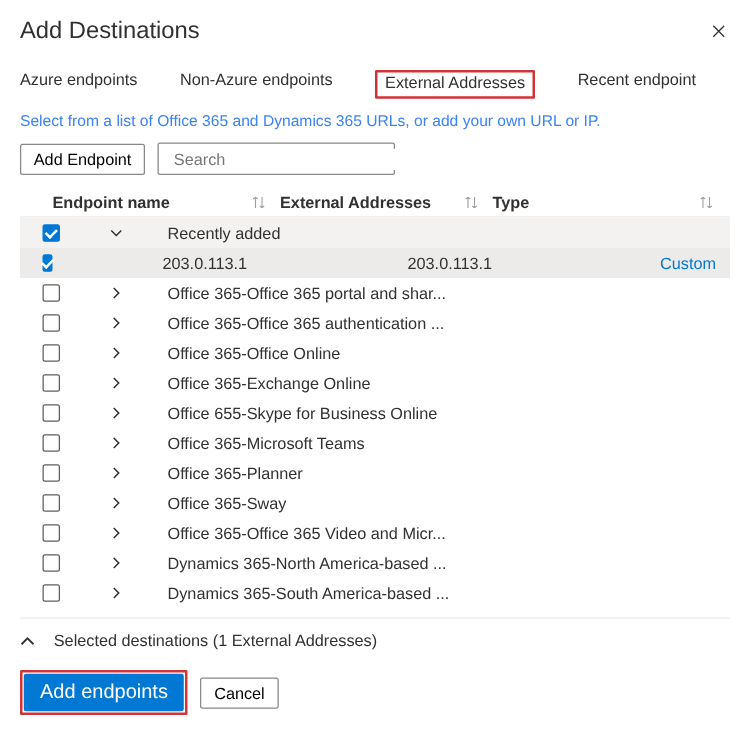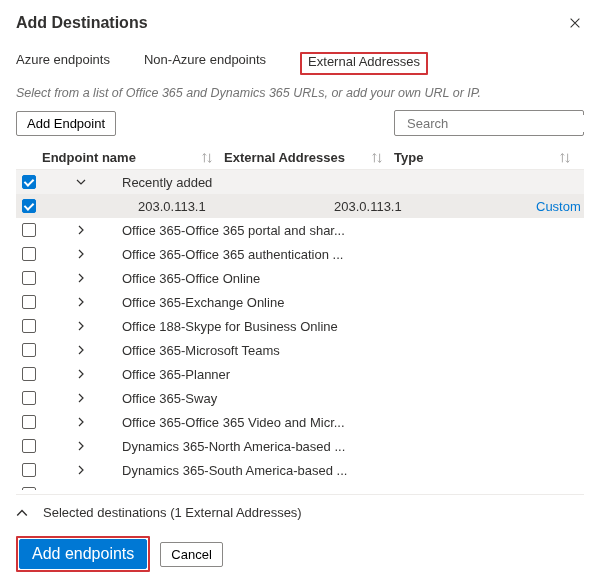--- a/index.html
+++ b/index.html
@@ -1,39 +1,39 @@
 <!DOCTYPE html>
 <html><head>
 <meta charset="utf-8">
 <style>
   * { box-sizing: border-box; }
   html, body { margin: 0; padding: 0; font-family: "Segoe UI", Arial, sans-serif; font-size: 13px; color: #323130; background: #fff; }
   .panel { width: 600px; height: 584px; position: relative; display: flex; flex-direction: column; padding: 14px 16px 12px 16px; }
   .header-row { display: flex; align-items: center; justify-content: space-between; }
-  .title { font-size: 16px; font-weight: 700; }
+  .title { font-size: 19px; font-weight: 400; }
   .close-x { width: 18px; height: 18px; cursor: pointer; display:flex; align-items:center; justify-content:center; }
   .tabs { display: flex; gap: 34px; margin-top: 20px; border-bottom: 1px solid transparent; }
   .tab { font-size: 13px; color: #323130; padding-bottom: 6px; cursor: pointer; }
   .tab.active { border-bottom: 2px solid #0078d4; }
   .tab.highlighted { border: 2px solid #d13438; padding: 0 6px 4px 6px; border-radius: 1px; }
-  .desc { margin-top: 10px; font-size: 12.5px; color: #737373; font-style: italic; }
-  .toolbar-row { display: flex; justify-content: space-between; align-items: center; margin-top: 10px; gap: 10px; }
+  .desc { margin-top: 10px; font-size: 12.5px; color: #3b82f6; }
+  .toolbar-row { display: flex; justify-content: flex-start; align-items: center; margin-top: 10px; gap: 10px; }
   .btn { background: #fff; border: 1px solid #8a8886; border-radius: 2px; padding: 4px 10px; font-size: 13px; cursor: pointer; }
   .search-wrap { display: flex; align-items: center; border: 1px solid #8a8886; border-radius: 2px; padding: 2px 6px; width: 190px; height: 26px; }
   .search-wrap input { border: none; outline: none; flex: 1; font-size: 13px; }
   .search-wrap .icon { width:14px; height:14px; margin-right:4px; opacity:.7; }
   .columns { display: flex; align-items: center; margin-top: 10px; padding: 4px 0; font-size: 13px; font-weight: 600; }
   .col-check { width: 26px; }
   .col-name { flex: 0 0 182px; display:flex; align-items:center; justify-content:space-between; padding-right:10px;}
   .col-ext  { flex: 0 0 170px; display:flex; align-items:center; justify-content:space-between; padding-right:10px;}
   .col-type { flex: 1; display:flex; align-items:center; justify-content:space-between; padding-right:12px;}
   .sort-icon { width:14px; height:14px; opacity:.6; }
   .list-wrap { position: relative; flex: 1; overflow: hidden; border-top: 1px solid #edebe9; }
   .list { position:absolute; inset:0; overflow-y: scroll; }
-  .row { display: flex; align-items: center; min-height: 24px; padding: 2px 0; gap: 32px; }
+  .row { display: flex; align-items: center; min-height: 24px; padding: 2px 12px; gap: 32px; }
   .row.group { background: #f3f2f1; }
   .row.selected { background: #edebe9; }
   .chk { width: 14px; height: 14px; border: 1px solid #605e5c; border-radius: 2px; margin: 0 6px; display:flex; align-items:center; justify-content:center; background:#fff; cursor:pointer;}
   .chk.checked { background: #0078d4; border-color:#0078d4; }
   .chk.checked::after { content:""; width:4px; height:7px; border:solid #fff; border-width:0 2px 2px 0; transform: rotate(45deg); margin-top:-2px;}
   .expand { width: 14px; height: 14px; margin-right: 2px; display:flex; align-items:center; justify-content:center; cursor:pointer;}
   .expand svg { width:10px; height:10px; }
   .cell-name { flex: 0 0 182px; white-space: nowrap; overflow: hidden; text-overflow: ellipsis; padding-right:10px; display:flex; align-items:center; }
   .cell-ext  { flex: 0 0 170px; white-space: nowrap; overflow: hidden; text-overflow: ellipsis; }
   .cell-type { flex: 1; color: #0078d4; }
@@ -57,20 +57,21 @@
       <svg viewBox="0 0 16 16" width="14" height="14">
           <path d="M3 3l10 10M13 3L3 13" stroke="#323130" stroke-width="1.2" fill="none"></path>
         </svg>
     </div>
   </div>
 
   <div class="tabs">
     <div class="tab">Azure endpoints</div>
     <div class="tab">Non-Azure endpoints</div>
     <div class="tab active highlighted">External Addresses</div>
+    <div class="tab">Recent endpoint</div>
   </div>
 
   <div class="desc">Select from a list of Office 365 and Dynamics 365 URLs, or add your own URL or IP.</div>
 
   <div class="toolbar-row">
     <button class="btn">Add Endpoint</button>
     <div class="search-wrap">
       <svg class="icon" viewBox="0 0 16 16">
           <circle cx="7" cy="7" r="5" stroke="#605e5c" stroke-width="1.2" fill="none"></circle>
           <path d="M11 11l3 3" stroke="#605e5c" stroke-width="1.2"></path>
@@ -171,21 +172,21 @@
           </div>
       </div>
       <div class="row">
         <div class="chk"></div>
         <div class="expand">
             <svg viewBox="0 0 10 10">
               <path d="M3 1l4 4-4 4" stroke="#323130" stroke-width="1.2" fill="none"></path>
             </svg>
           </div>
         <div class="cell-name" style="flex:1">
-            <span>Office 188-Skype for Business Online</span>
+            <span>Office 655-Skype for Business Online</span>
           </div>
       </div>
       <div class="row">
         <div class="chk"></div>
         <div class="expand">
             <svg viewBox="0 0 10 10">
               <path d="M3 1l4 4-4 4" stroke="#323130" stroke-width="1.2" fill="none"></path>
             </svg>
           </div>
         <div class="cell-name" style="flex:1">

